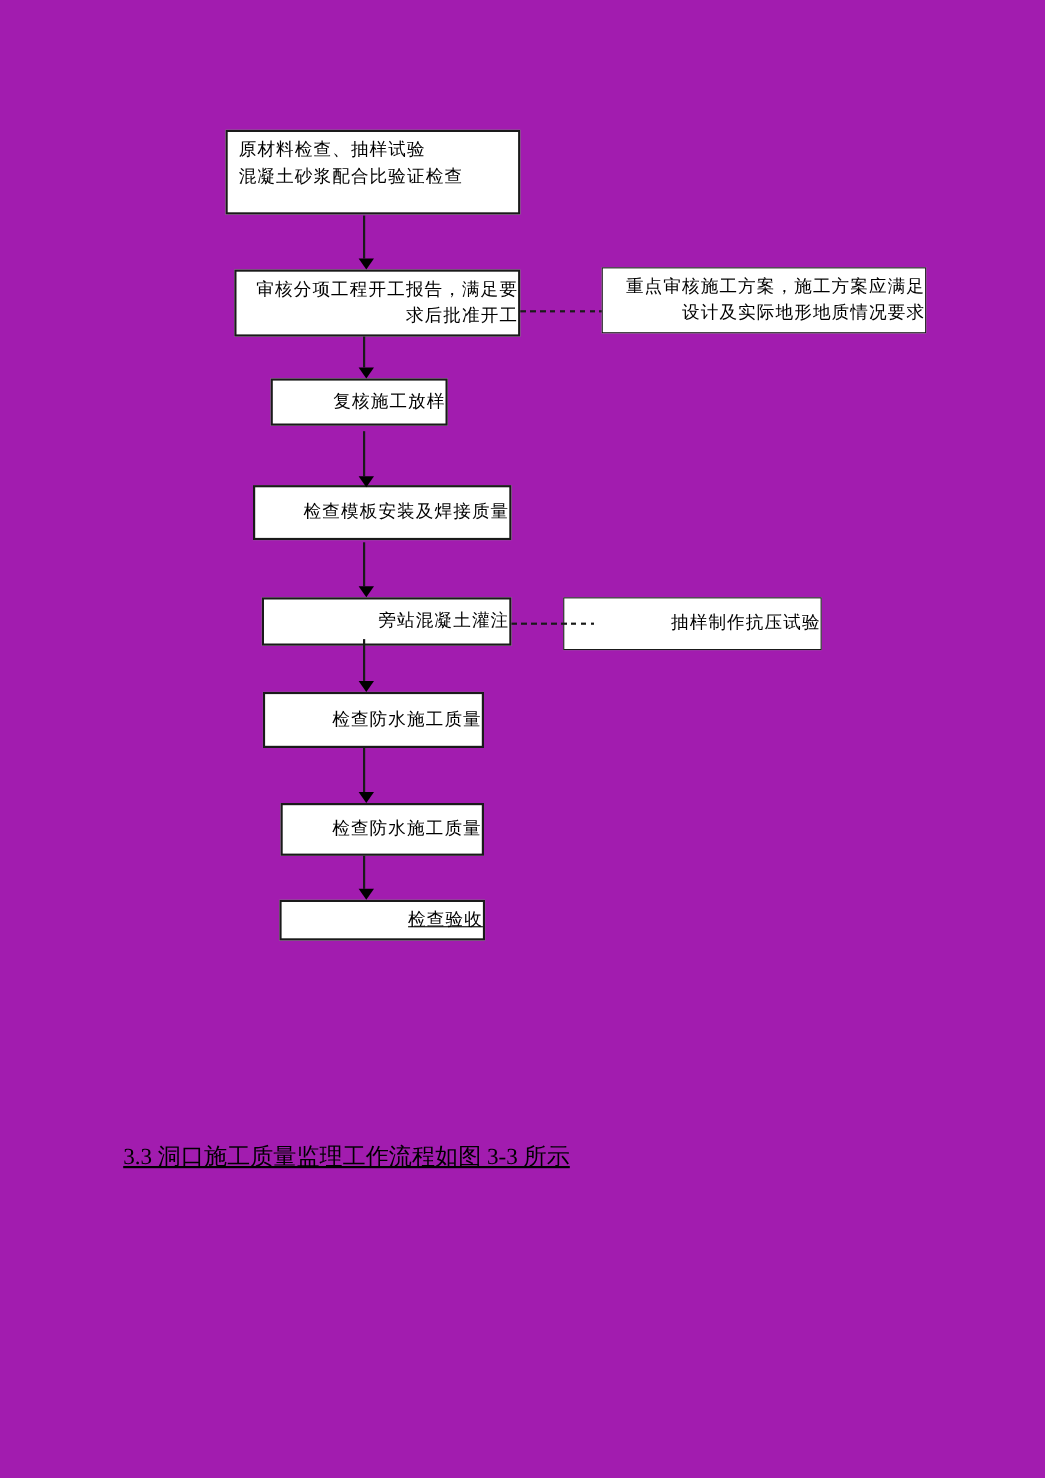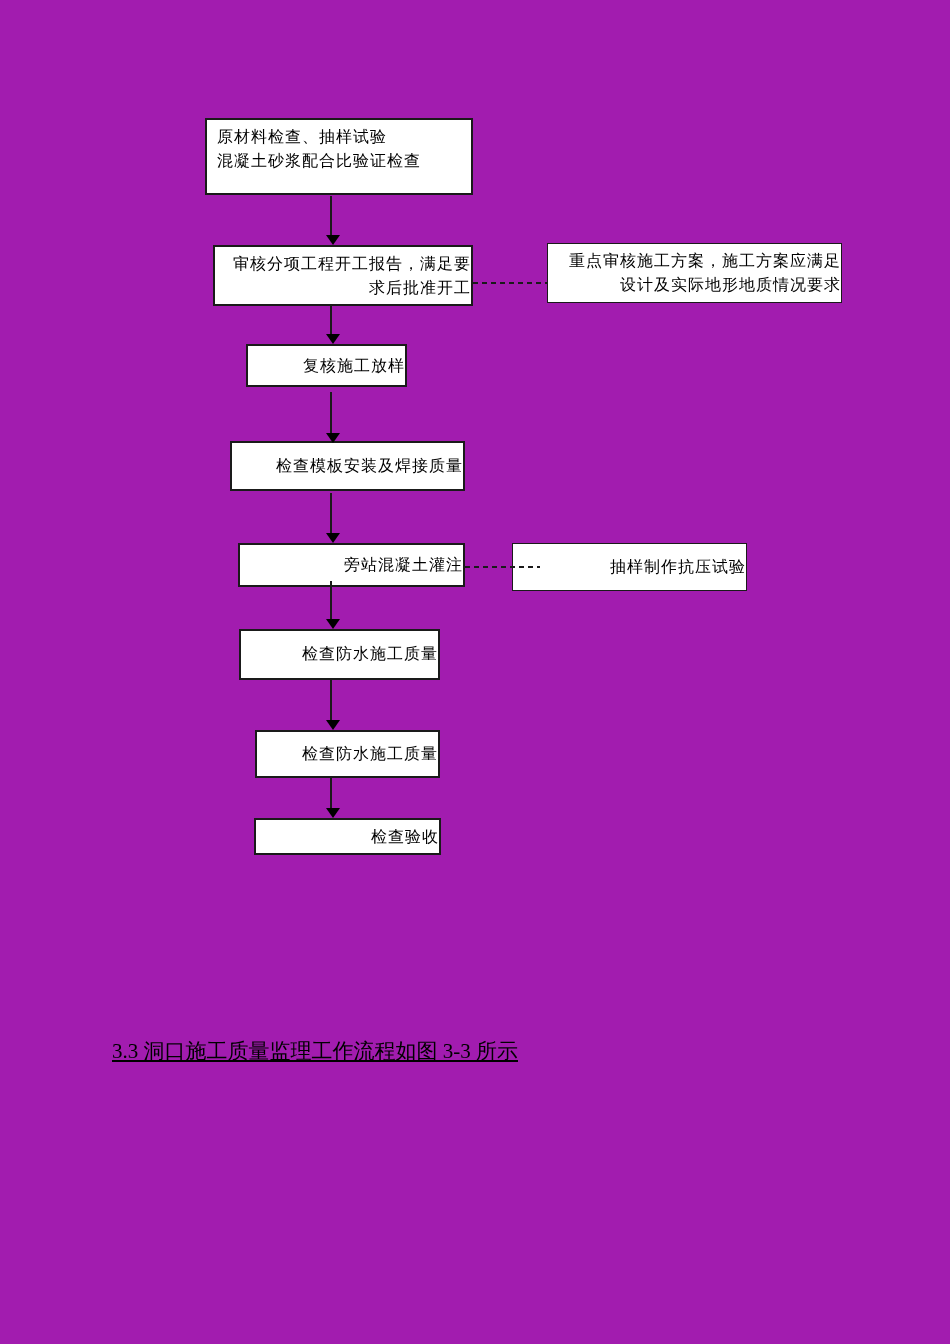--- a/index.html
+++ b/index.html
@@ -101,21 +101,21 @@
   </div>
 
   <div class="box" style="left:239px; top:629px; width:201px; height:51px;font-family:Liberation Mono, monospace;">
     <span>检查防水施工质量</span>
   </div>
 
   <div class="box" style="left:255px; top:730px; width:185px; height:48px;">
     <span>检查防水施工质量</span>
   </div>
 
-  <div class="box" style="left:254px; top:818px; width:187px; height:37px;">
+  <div class="box" style="left:254px; top:818px; width:187px; height:37px;text-decoration:underline;">
     <span>检查验收</span>
   </div>
 
   <div class="box thin" style="left:547px; top:243px; width:295px; height:60px;">
     <span>重点审核施工方案，施工方案应满足</span>
     <span>设计及实际地形地质情况要求</span>
   </div>
 
   <div class="box thin" style="left:512px; top:543px; width:235px; height:48px;">
     <span>抽样制作抗压试验</span>

